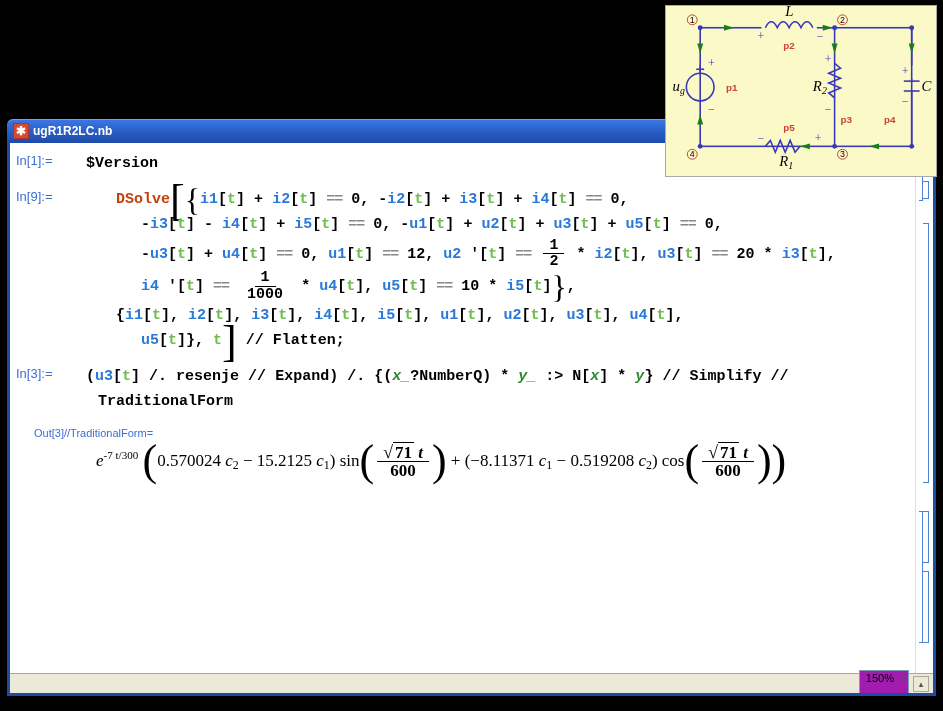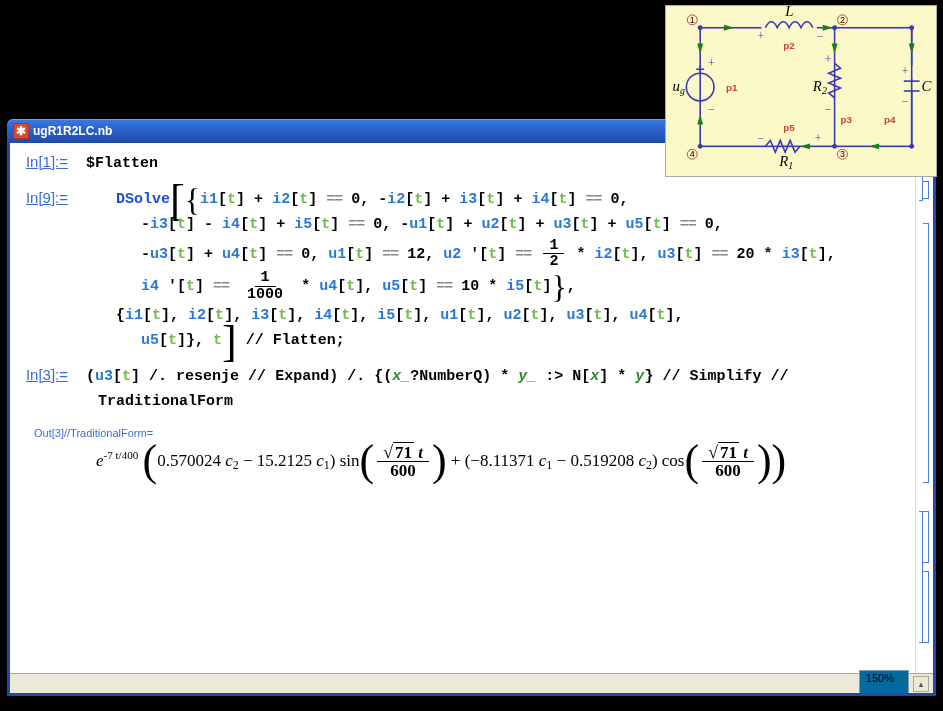--- a/index.html
+++ b/index.html
@@ -54,38 +54,37 @@
     top: 0; left: 0; right: 18px; bottom: 20px;
     background: #fff;
     overflow: hidden;
     padding: 8px 6px 6px 6px;
     font-size: 14px;
     color: #000;
   }
   .cell-row { display: flex; align-items: flex-start; margin-bottom: 10px; }
   .inout-label {
     flex: 0 0 70px;
-    text-align: center;
+    text-align: left;
     font-family: Verdana, sans-serif;
-    font-size: 15px;
+    font-size: 13px;
     color: #3b6ed4;
     padding-right: 8px;
     padding-top: 2px;
-    text-decoration: underline;
   }
   .cell-body {
     flex: 1;
     font-family: "Courier New", monospace;
     font-size: 15px;
     font-weight: bold;
     line-height: 1.7;
   }
   .cell-body.output { font-weight: normal; }
   .tok-op { color: #000; }
-  .tok-fn { color: #1d4ed8; }
+  .tok-fn { color: #c2410c; }
   .tok-var { color: #2a78d8; }
   .tok-t   { color: #6fbf4d; }
   .tok-pat { color: #2f8a2f; font-style: italic; }
   .tok-prod { color: #888; letter-spacing: -1px; }
   .eqline { white-space: nowrap; }
   .indent1 { padding-left: 30px; }
   .indent2 { padding-left: 55px; }
   .frac {
     display: inline-flex; flex-direction: column; align-items: center;
     vertical-align: middle; font-weight: bold; line-height: 1.05;
@@ -157,21 +156,21 @@
     border-top: 1px solid #aca899;
     display: flex;
     align-items: center;
     justify-content: flex-end;
     font-family: Tahoma, sans-serif;
     font-size: 11px;
     padding: 0 4px;
     gap: 4px;
   }
   .zoom-box {
-    background: #0369a1;
+    background: #a21caf;
     border: 1px solid #7f9db9;
     padding: 0 14px 8px 6px;
     height: 28px; line-height: 14px;
     position: relative;
   }
   .zoom-box::after {
     content: "▾";
     position: absolute; right: 2px; top: 0;
     font-size: 9px; color: #555;
   }
@@ -207,21 +206,21 @@
   <span class="titlebar-icon">✱</span>
   <span>ugR1R2LC.nb</span>
 </div>
 
 <div class="content-frame">
   <div class="notebook">
 
     <div class="cell-row">
       <div class="inout-label">In[1]:=</div>
       <div class="cell-body">
-        <span>$Flatten</span>
+        <span>$Version</span>
       </div>
     </div>
 
 
     <div class="cell-row">
       <div class="inout-label">In[9]:=</div>
       <div class="cell-body">
 
         <div class="eqline indent1">
           <span class="tok-fn">DSolve</span><span class="bigbracket">[</span><span class="bigbrace">{</span><span class="tok-var">i1</span>[<span class="tok-t">t</span>] <span class="tok-op">+</span> <span class="tok-var">i2</span>[<span class="tok-t">t</span>] <span class="tok-prod">==</span> 0, <span class="tok-op">-</span><span class="tok-var">i2</span>[<span class="tok-t">t</span>] <span class="tok-op">+</span> <span class="tok-var">i3</span>[<span class="tok-t">t</span>] <span class="tok-op">+</span> <span class="tok-var">i4</span>[<span class="tok-t">t</span>] <span class="tok-prod">==</span> 0,
@@ -265,21 +264,21 @@
           (<span class="tok-var">u3</span>[<span class="tok-t">t</span>] <span class="tok-op">/.</span> resenje <span class="tok-op">//</span> Expand) <span class="tok-op">/.</span> {(<span class="tok-pat">x_</span>?NumberQ) <span class="tok-op">*</span> <span class="tok-pat">y_</span> <span class="tok-op">:&gt;</span> N[<span class="tok-pat">x</span>] <span class="tok-op">*</span> <span class="tok-pat">y</span>} <span class="tok-op">//</span> Simplify <span class="tok-op">//</span>
         </div>
         <div class="eqline" style="padding-left:12px">
           <span>TraditionalForm</span>
         </div>
       </div>
     </div>
 
     <div class="tform-label">Out[3]//TraditionalForm=</div>
     <div class="tform-body">
-      <em>e</em><sup style="font-size:0.65em">-7 t/400</sup>
+      <em>e</em><sup style="font-size:0.65em">-7 t/300</sup>
       <span class="bigparen">(</span><span>0.570024</span> <em>c</em><sub>2</sub> <span>− 15.2125</span> <em>c</em><sub>1</sub>)
       <span>sin</span><span class="bigparen">(</span><span class="frac">
           <span class="num"><span class="sqrt-sym">√</span><span class="sqrt-over">71</span> <em>t</em></span>
           <span class="den">600</span>
         </span><span class="bigparen">)</span>
       <span>+</span>
       <span>(−8.11371</span> <em>c</em><sub>1</sub> <span>− 0.519208</span> <em>c</em><sub>2</sub>)
       <span>cos</span><span class="bigparen">(</span><span class="frac">
           <span class="num"><span class="sqrt-sym">√</span><span class="sqrt-over">71</span> <em>t</em></span>
           <span class="den">600</span>

